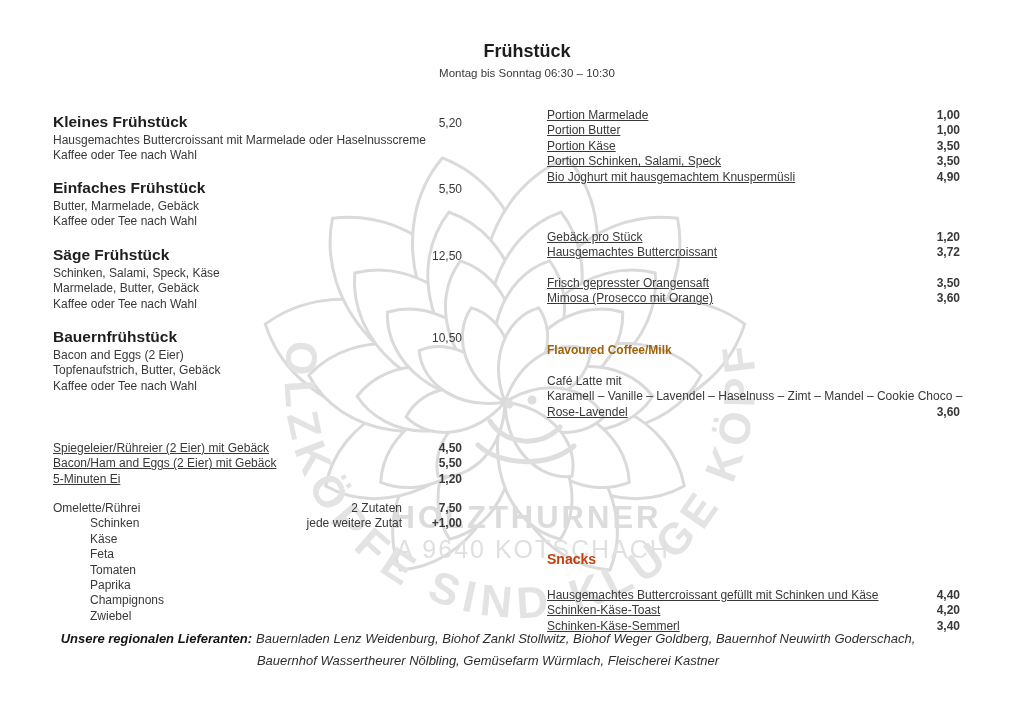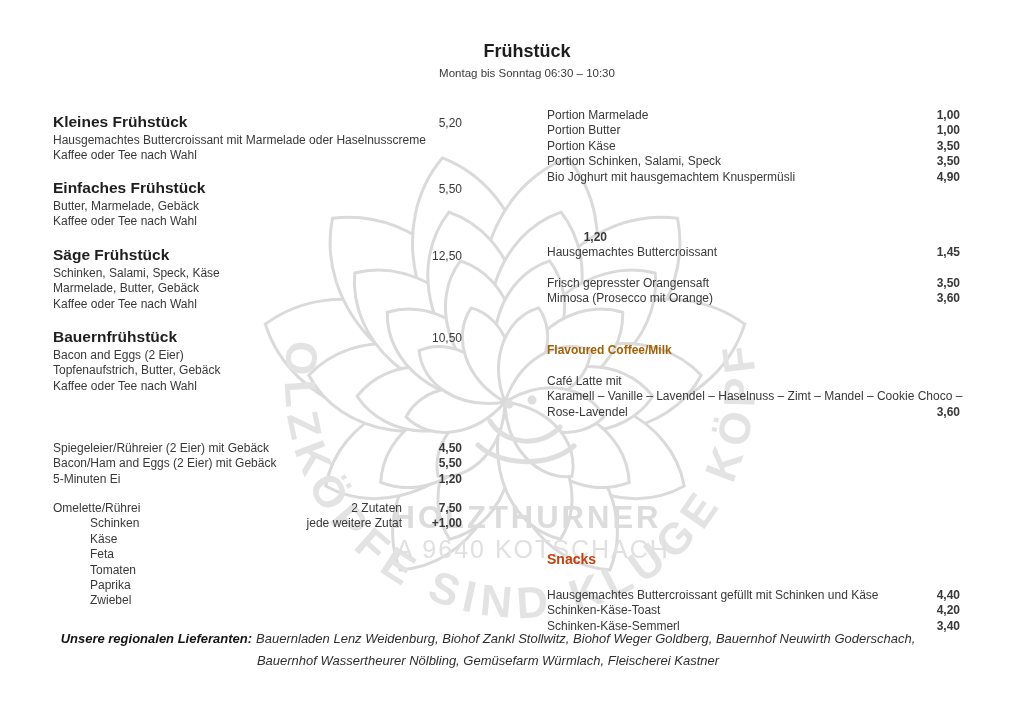--- a/index.html
+++ b/index.html
@@ -19,21 +19,21 @@
   .lsec{position:absolute;left:53px;width:409px;z-index:1;}
   .rsec{position:absolute;left:547px;width:413px;z-index:1;}
 
   .lhead-row{display:flex;justify-content:space-between;align-items:baseline;height:20px;}
   .lhead{font-size:15.5px;font-weight:bold;color:#1e1e1e;white-space:nowrap;}
   .bighead{font-size:14px;font-weight:bold;color:#c2410c;height:20px;}
   .smhead{font-size:12px;font-weight:bold;color:#a16207;line-height:15.4px;}
 
   .desc{font-size:12px;line-height:15.4px;white-space:nowrap;}
   .row{display:flex;font-size:12px;line-height:15.4px;white-space:nowrap;}
-  .rname{flex:1;}
+  .rname{flex:1;text-decoration:underline;}
   .mid{margin-left:auto;text-align:right;}
   .rprice{width:60px;text-align:right;flex:none;font-weight:bold;}
   .price{font-size:12px;}
   .ind{padding-left:37px;}
   .spacer15{height:15.4px;}
   .spacer17{height:17px;}
 
   .footer{position:absolute;top:628px;left:0;width:976px;text-align:center;
           font-size:13px;line-height:22px;color:#2e2e2e;z-index:1;font-style:italic;}
   .flabel{font-weight:bold;color:#151515;margin-right:4px;}
@@ -208,20 +208,25 @@
         <span class="ind">Tomaten</span>
         <span class="mid"></span>
         <span class="rprice"></span>
       </div>
       <div class="row">
         <span class="ind">Paprika</span>
         <span class="mid"></span>
         <span class="rprice"></span>
       </div>
       <div class="row">
+        <span class="ind">Champignons</span>
+        <span class="mid"></span>
+        <span class="rprice"></span>
+      </div>
+      <div class="row">
         <span class="ind">Zwiebel</span>
         <span class="mid"></span>
         <span class="rprice"></span>
       </div>
     </div>
     <div class="rsec" style="top: 108px;">
       <div class="row">
         <span class="rname">Portion Marmelade</span>
         <span class="rprice">1,00</span>
       </div>
@@ -237,25 +242,26 @@
         <span class="rname">Portion Schinken, Salami, Speck</span>
         <span class="rprice">3,50</span>
       </div>
       <div class="row">
         <span class="rname">Bio Joghurt mit hausgemachtem Knuspermüsli</span>
         <span class="rprice">4,90</span>
       </div>
     </div>
     <div class="rsec" style="top: 230px;">
       <div class="row">
+        <span class="rname">Gebäck pro Stück</span>
         <span class="rprice">1,20</span>
       </div>
       <div class="row">
         <span class="rname">Hausgemachtes Buttercroissant</span>
-        <span class="rprice">1,45</span>
+        <span class="rprice">3,72</span>
       </div>
     </div>
     <div class="rsec" style="top: 276px;">
       <div class="row">
         <span class="rname">Frisch gepresster Orangensaft</span>
         <span class="rprice">3,50</span>
       </div>
       <div class="row">
         <span class="rname">Mimosa (Prosecco mit Orange)</span>
         <span class="rprice">3,60</span>

